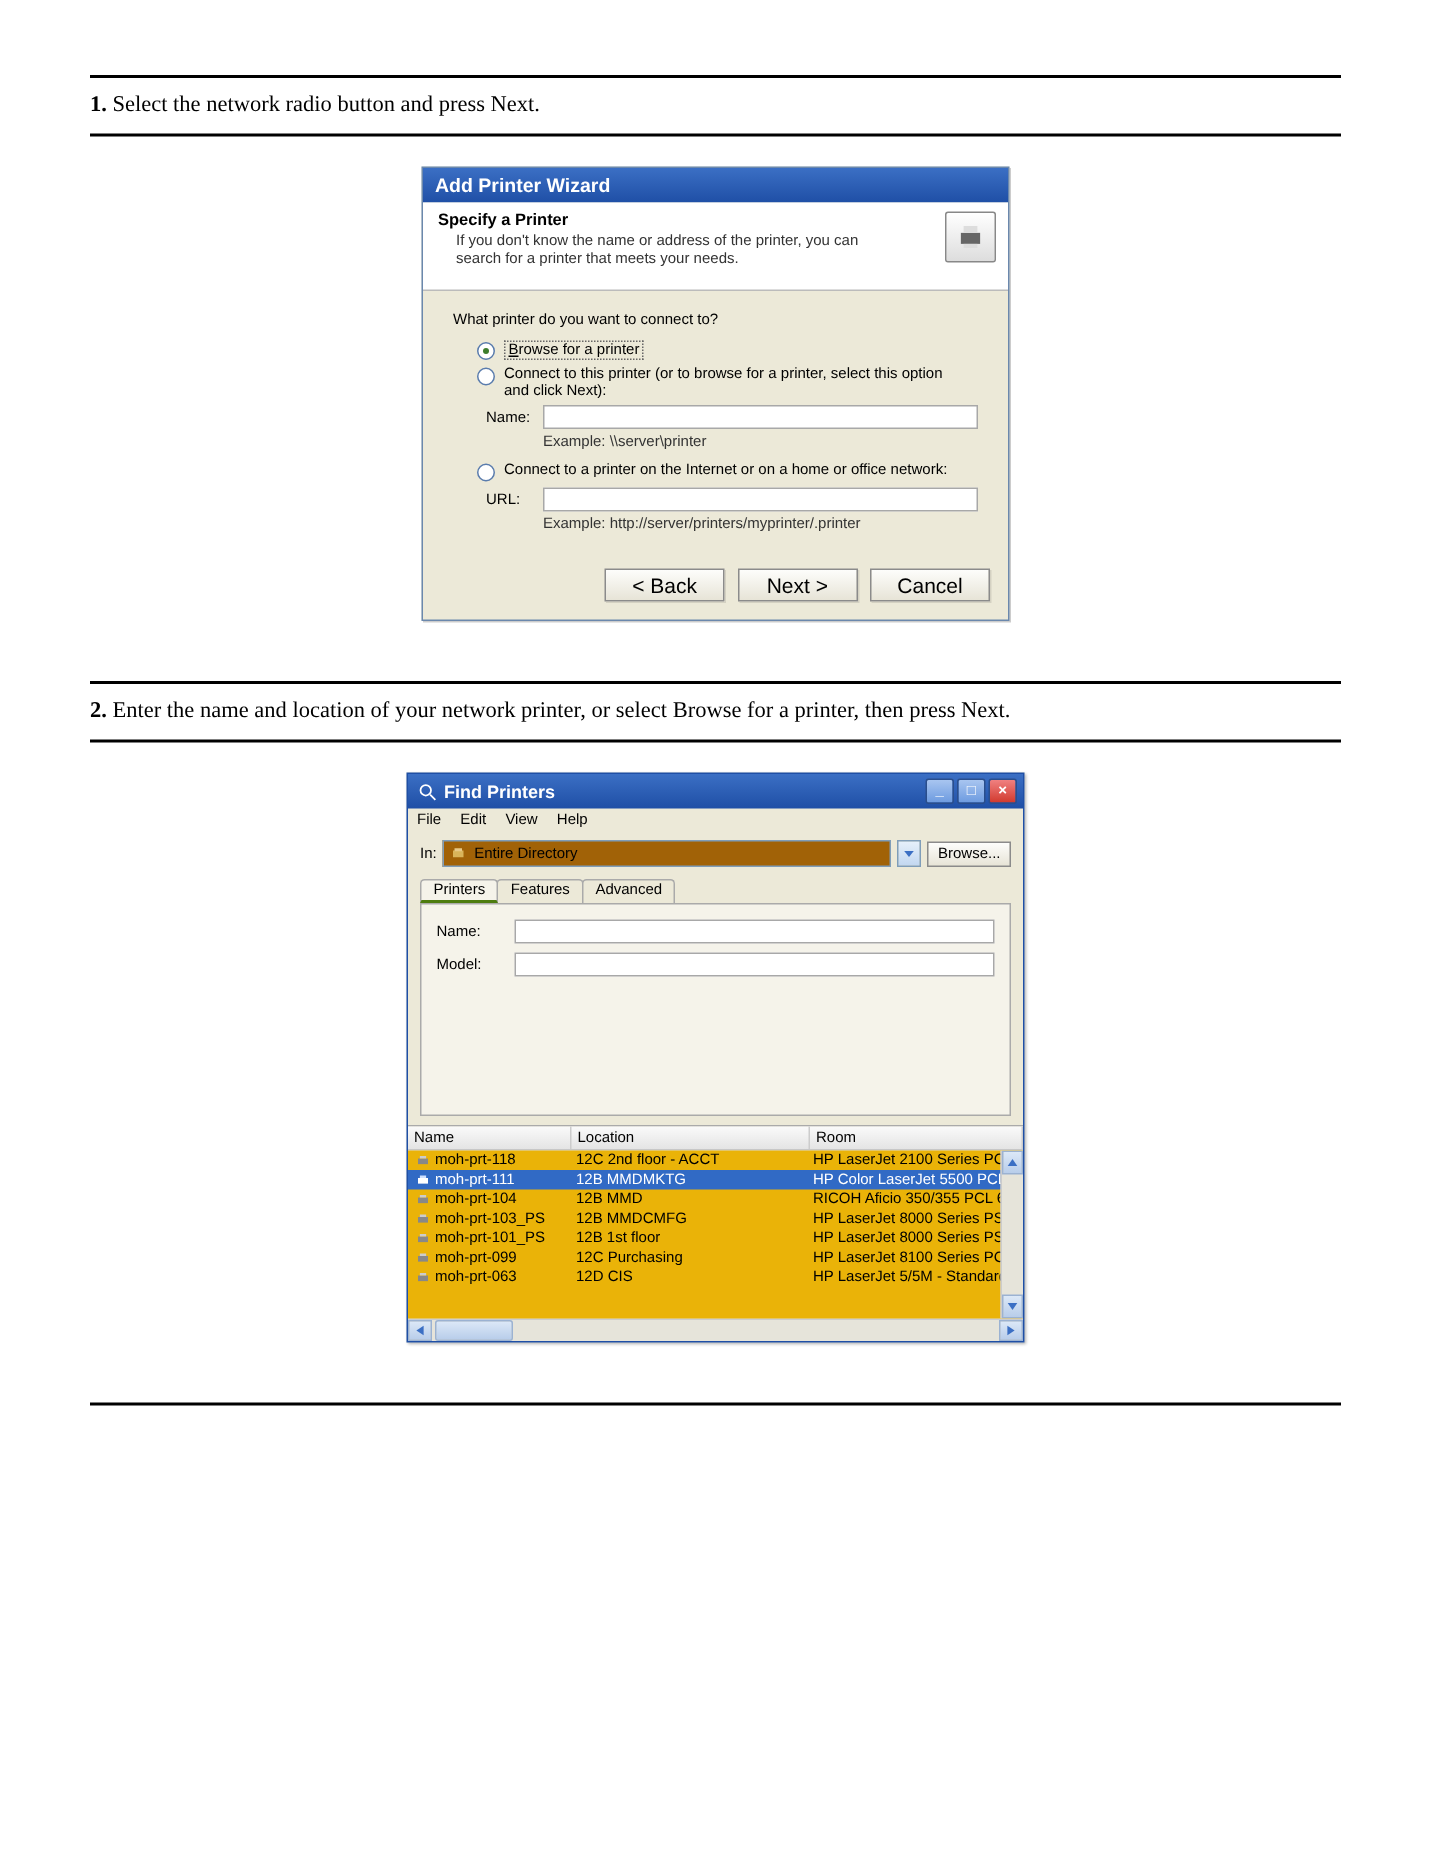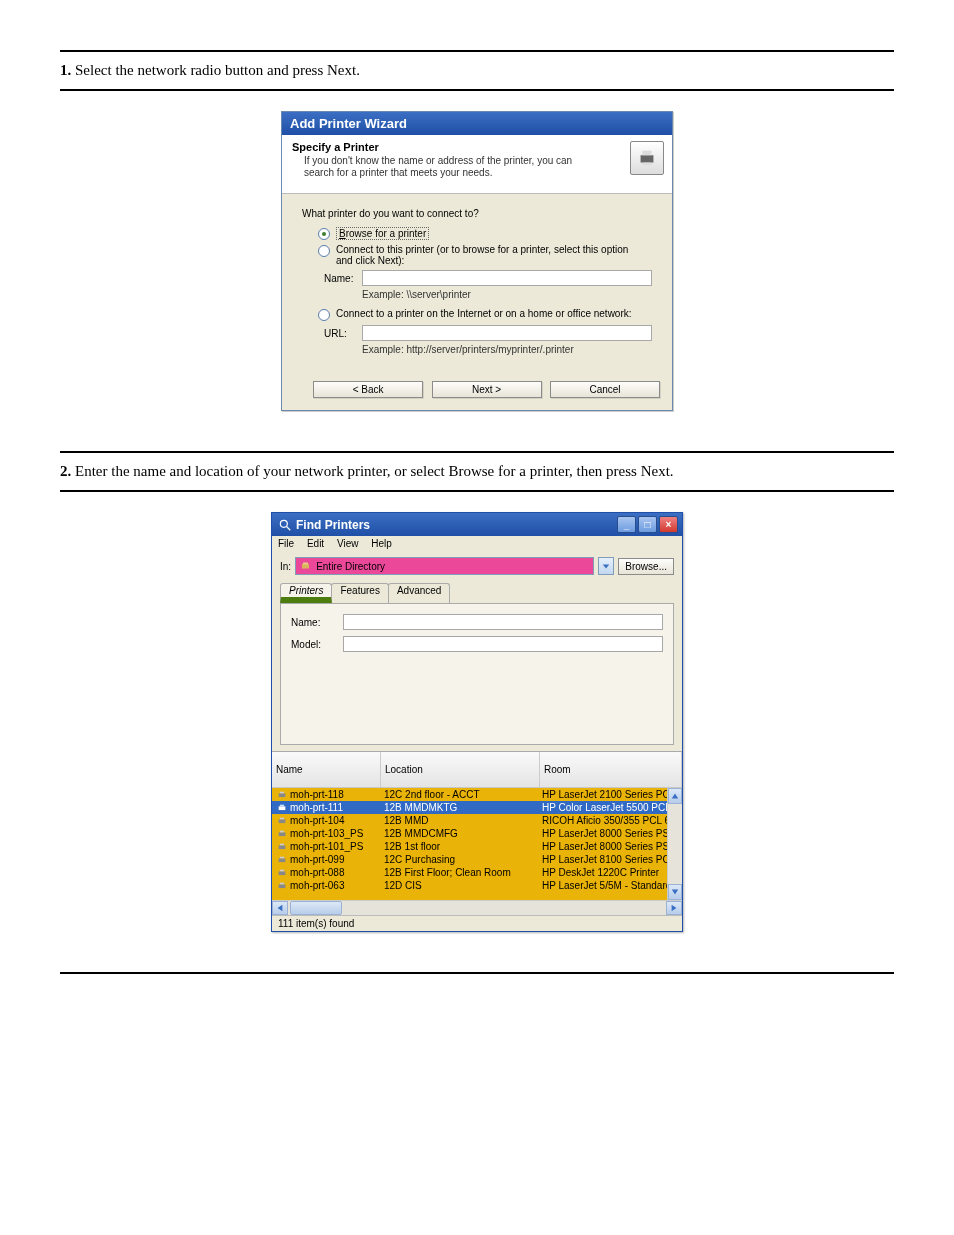--- a/index.html
+++ b/index.html
@@ -97,22 +97,22 @@
   }
   .example { margin: 2px 0 8px 60px; color: #333; }
   .wiz-buttons {
     padding: 10px 12px 12px 0;
     text-align: right;
   }
   .wiz-buttons .btn {
     display: inline-block;
     border: 1px solid #8b8b8b;
     background: linear-gradient(#fdfdfb,#e7e4d7);
-    padding: 2px 29px;
-    font-size: 10px;
+    padding: 2px 14px;
+    font-size: 14px;
     margin-left: 4px;
     min-width: 50px;
     text-align: center;
     box-shadow: 1px 1px 0 rgba(0,0,0,.1);
   }
 
   
   .find {
     width: 410px;
     margin: 0 auto;
@@ -153,21 +153,21 @@
   .find-toolbar {
     padding: 6px 8px;
     display: flex;
     align-items: center;
     gap: 4px;
   }
   .find-toolbar .combo {
     flex: 1;
     height: 16px;
     border: 1px solid #7f9db9;
-    background: #ec4899;
+    background: #a16207;
     display: flex;
     align-items: center;
     padding: 0 4px;
     font-size: 10px;
   }
   .find-toolbar .arrow {
     width: 14px; height: 16px; border: 1px solid #7f9db9;
     background: linear-gradient(#e6f0fb,#c2d7f0);
     display: flex; align-items: center; justify-content: center;
   }
@@ -181,21 +181,21 @@
   .tab {
     border: 1px solid #aaa;
     border-bottom: none;
     border-radius: 3px 3px 0 0;
     padding: 1px 8px;
     background: #ece9d8;
     font-size: 10px;
     margin-right: -1px;
     position: relative;
   }
-  .tab.active { background: #f5f3ea; z-index: 2; border-bottom: 6px solid #4d7c0f; font-style: italic; }
+  .tab.active { background: #f5f3ea; z-index: 2; border-bottom: 2px solid #4d7c0f; }
   .tabpanel {
     border: 1px solid #aaa;
     padding: 10px;
     background: #f5f3ea;
     height: 120px;
   }
   .tabpanel .frow { display: flex; align-items: center; margin-bottom: 6px; }
   .tabpanel .flbl { width: 52px; }
   .tabpanel .fin { flex: 1; height: 14px; border: 1px solid #a8a8a8; background: #fff; }
   .side-btns { width: 68px; display: flex; flex-direction: column; gap: 4px; padding-top: 18px; align-items: center; }
@@ -211,21 +211,21 @@
   .side-icon { margin: 6px 0; }
   .list-area { border-top: 1px solid #aaa; }
   .list-head, .list-row {
     display: flex;
     font-size: 10px;
   }
   .list-head {
     background: linear-gradient(#fafafa,#e4e4e4);
     border-bottom: 1px solid #c7c7c7;
   }
-  .list-head .c { padding: 12px 4px; border-right: 1px solid #ccc; }
+  .list-head .c { padding: 2px 4px; border-right: 1px solid #ccc; }
   .list-row .c { padding: 1px 4px; white-space: nowrap; overflow: hidden; }
   .c1 { width: 100px; display: flex; align-items: center; gap: 2px; }
   .c2 { width: 150px; }
   .c3 { flex: 1; }
   .list-row.sel { background: #316ac5; color: #fff; }
   .list-wrap { height: 112px; overflow: hidden; position: relative; background: #eab308; }
   .list-scrollv {
     position: absolute; top: 0; right: 0; bottom: 0; width: 14px;
     background: #e6e4da; border-left: 1px solid #ccc;
     display: flex; flex-direction: column; justify-content: space-between;
@@ -456,31 +456,20 @@
               </div>
               <div class="c c2">12C Purchasing</div>
               <div class="c c3">HP LaserJet 8100 Series PCL</div>
             </div>
             <div class="list-row">
               <div class="c c1">
                 <svg width="12" height="10" viewBox="0 0 24 24">
                   <rect x="4" y="8" width="16" height="9" fill="#888"></rect>
                   <rect x="7" y="4" width="10" height="4" fill="#ccc"></rect>
                 </svg>
-                <span>moh-prt-088</span>
-              </div>
-              <div class="c c2">12B First Floor; Clean Room</div>
-              <div class="c c3">HP DeskJet 1220C Printer</div>
-            </div>
-            <div class="list-row">
-              <div class="c c1">
-                <svg width="12" height="10" viewBox="0 0 24 24">
-                  <rect x="4" y="8" width="16" height="9" fill="#888"></rect>
-                  <rect x="7" y="4" width="10" height="4" fill="#ccc"></rect>
-                </svg>
                 <span>moh-prt-063</span>
               </div>
               <div class="c c2">12D CIS</div>
               <div class="c c3">HP LaserJet 5/5M - Standard</div>
             </div>
           </div>
         <div class="list-scrollv">
           <div class="sv-btn">
               <svg width="8" height="8" viewBox="0 0 10 10">
                 <polygon points="5,2 9,8 1,8" fill="#3b6fc4"></polygon>
@@ -502,17 +491,16 @@
         <div class="sh-thumb"></div>
         <div style="flex:1"></div>
         <div class="sh-btn">
             <svg width="8" height="8" viewBox="0 0 10 10">
               <polygon points="2,1 8,5 2,9" fill="#3b6fc4"></polygon>
             </svg>
           </div>
       </div>
     </div>
 
-    <div class="statusbar">111 item(s) found</div>
   </div>
 </div>
 
 <hr class="section-hr">
 
 </body></html>

